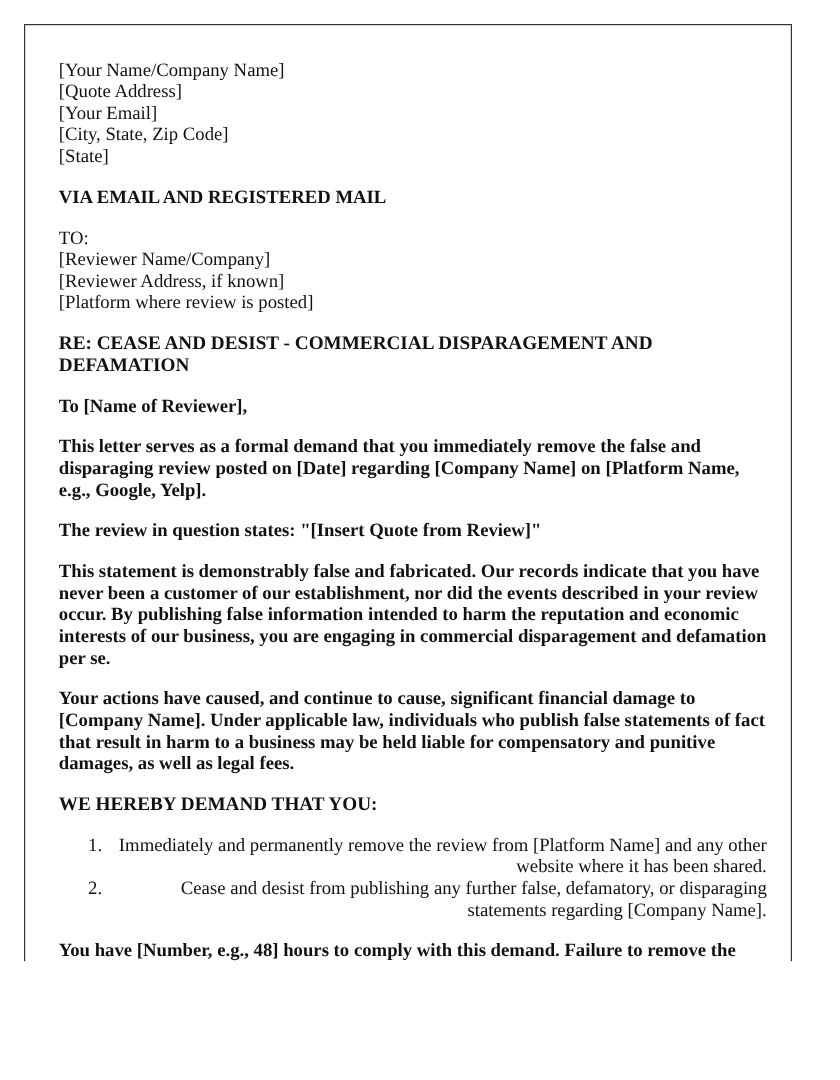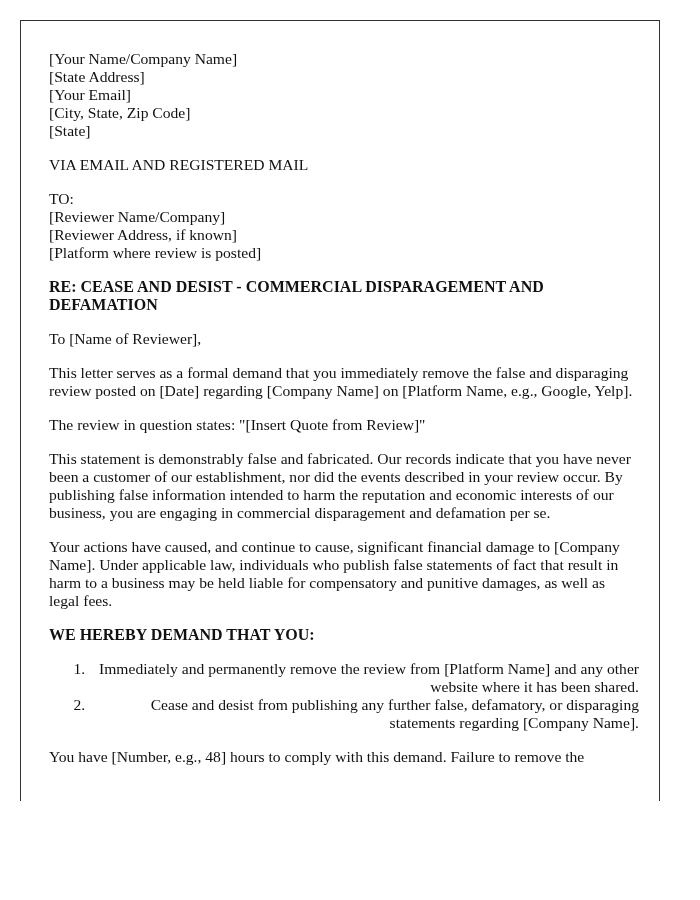--- a/index.html
+++ b/index.html
@@ -29,42 +29,42 @@
     .content {
       position: absolute;
       left: 28px;
       top: 29px;
       width: 590px;
       font-size: 15.6px;
       line-height: 18px;
     }
     .block { margin: 0 0 16px 0; }
     .line { display: block; white-space: nowrap; }
-    p { margin: 0 0 16px 0; }
+    p { margin: 0 0 16px 0; font-weight: bold; }
     h3 {
       margin: 0 0 16px 0;
       font-size: 16px;
       line-height: 18px;
       font-weight: bold;
     }
     ol {
       margin: 0 0 16px 0;
       padding-left: 40px;
     }
     ol li { margin: 0; text-align: right; }
   </style>
 </head>
 <body>
 
 <div class="page">
   <div class="content">
 
     <div class="block">
       <span class="line">[Your Name/Company Name]</span>
-      <span class="line">[State Address]</span>
+      <span class="line">[Quote Address]</span>
       <span class="line">[Your Email]</span>
       <span class="line">[City, State, Zip Code]</span>
       <span class="line">[State]</span>
     </div>
 
     <p>VIA EMAIL AND REGISTERED MAIL</p>
 
     <div class="block">
       <span class="line">TO:</span>
       <span class="line">[Reviewer Name/Company]</span>

